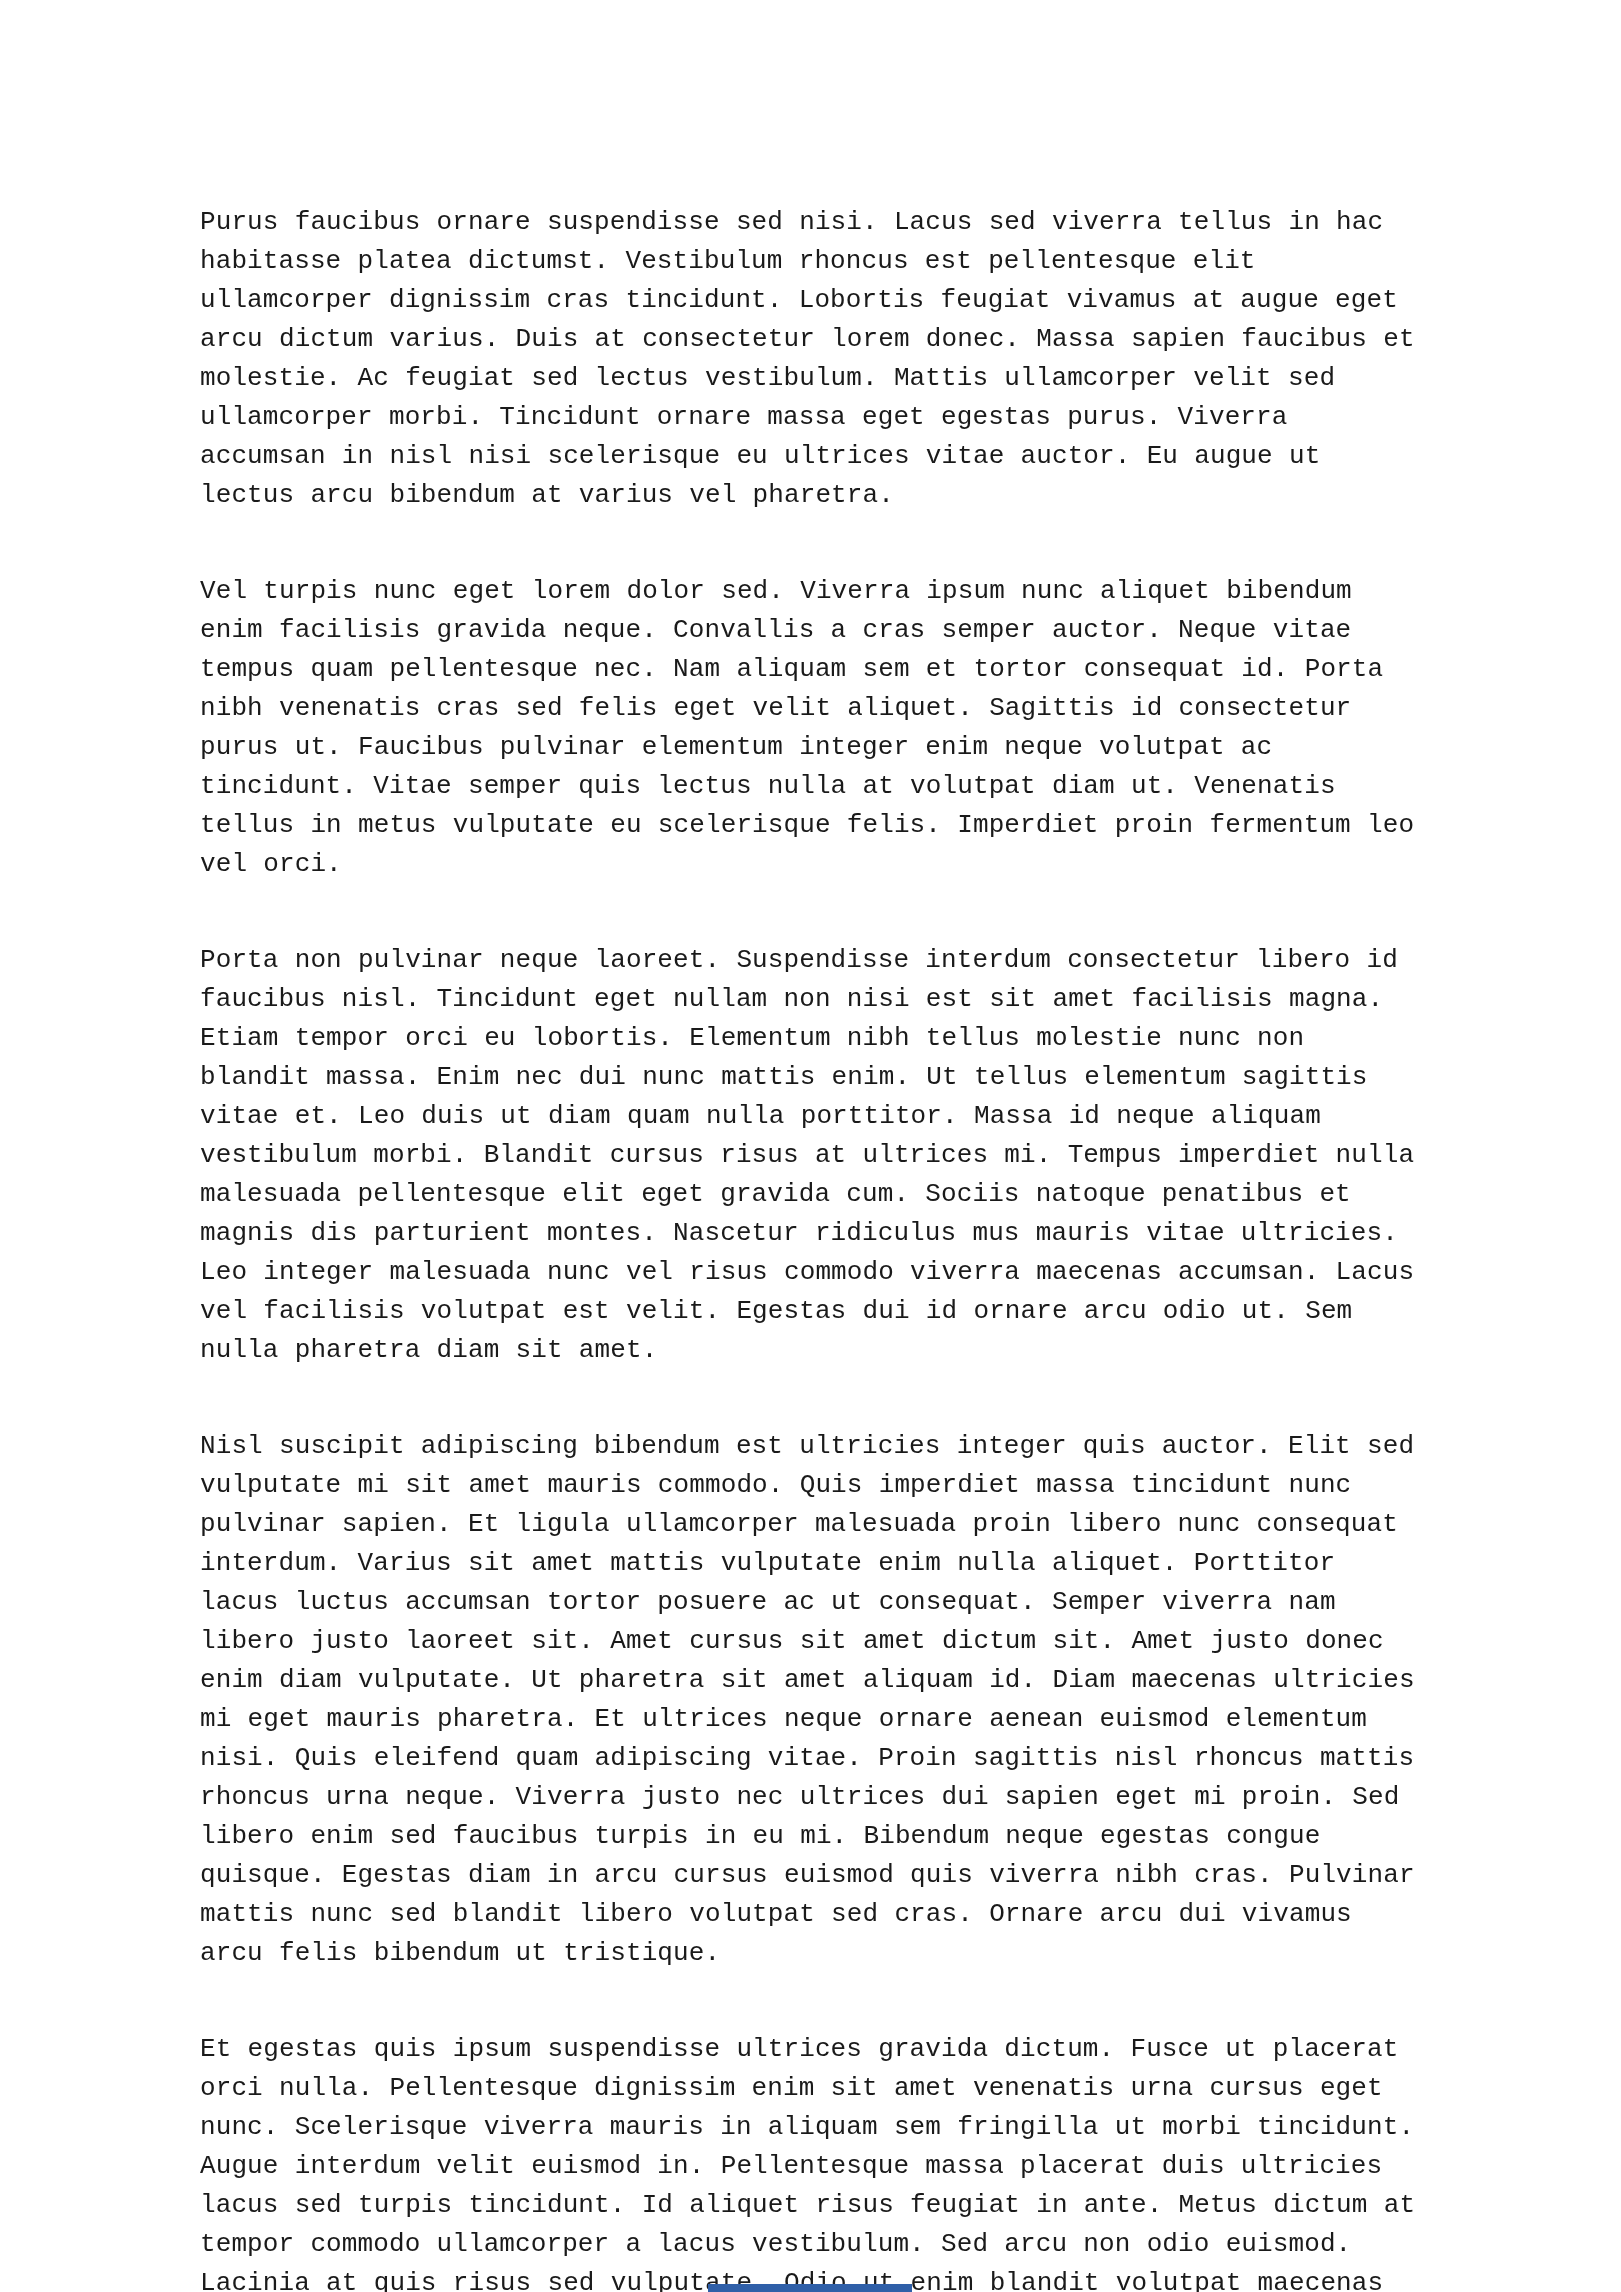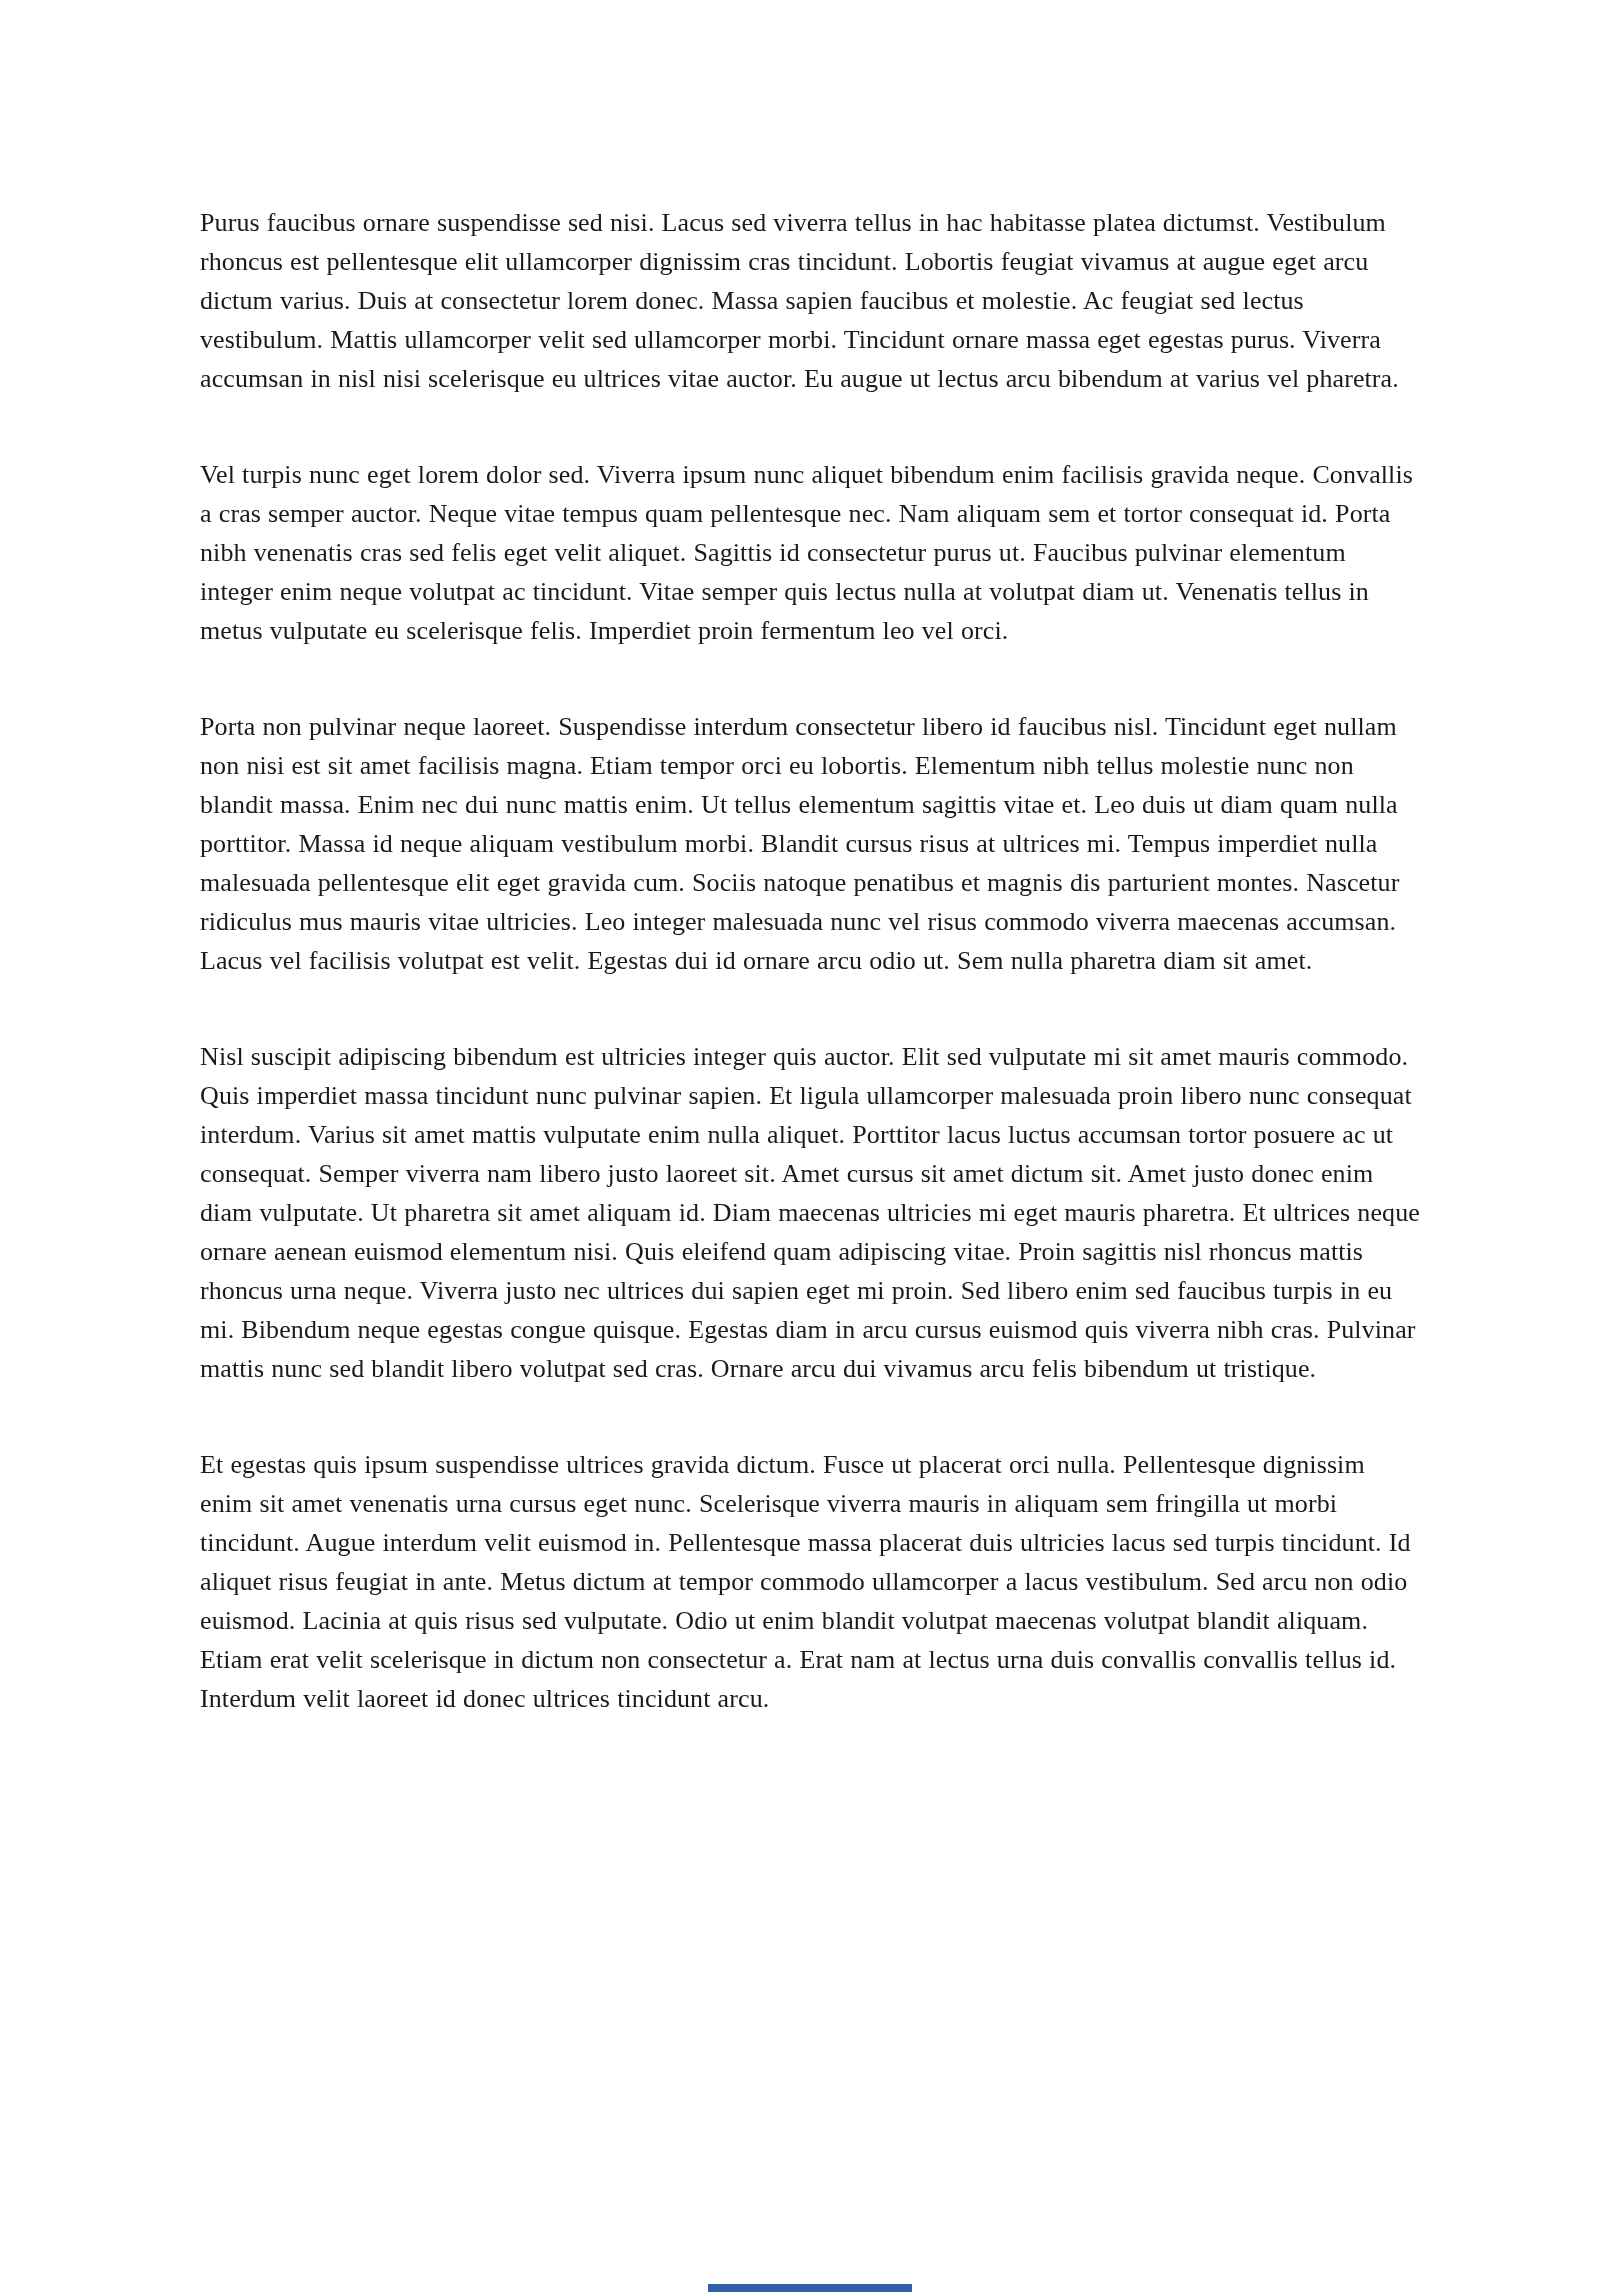--- a/index.html
+++ b/index.html
@@ -7,21 +7,21 @@
     margin: 0;
     padding: 0;
     background: #ffffff;
   }
   .page {
     position: relative;
     width: 1621px;
     height: 2293px;
     background: #ffffff;
     overflow: hidden;
-    font-family: Liberation Serif, serif;
+    font-family: Liberation Mono, monospace;
   }
   .content {
     position: absolute;
     top: 203px;
     left: 200px;
     width: 1221px;
   }
   .doc-paragraph {
     margin: 0 0 57px 0;
     font-size: 26px;

